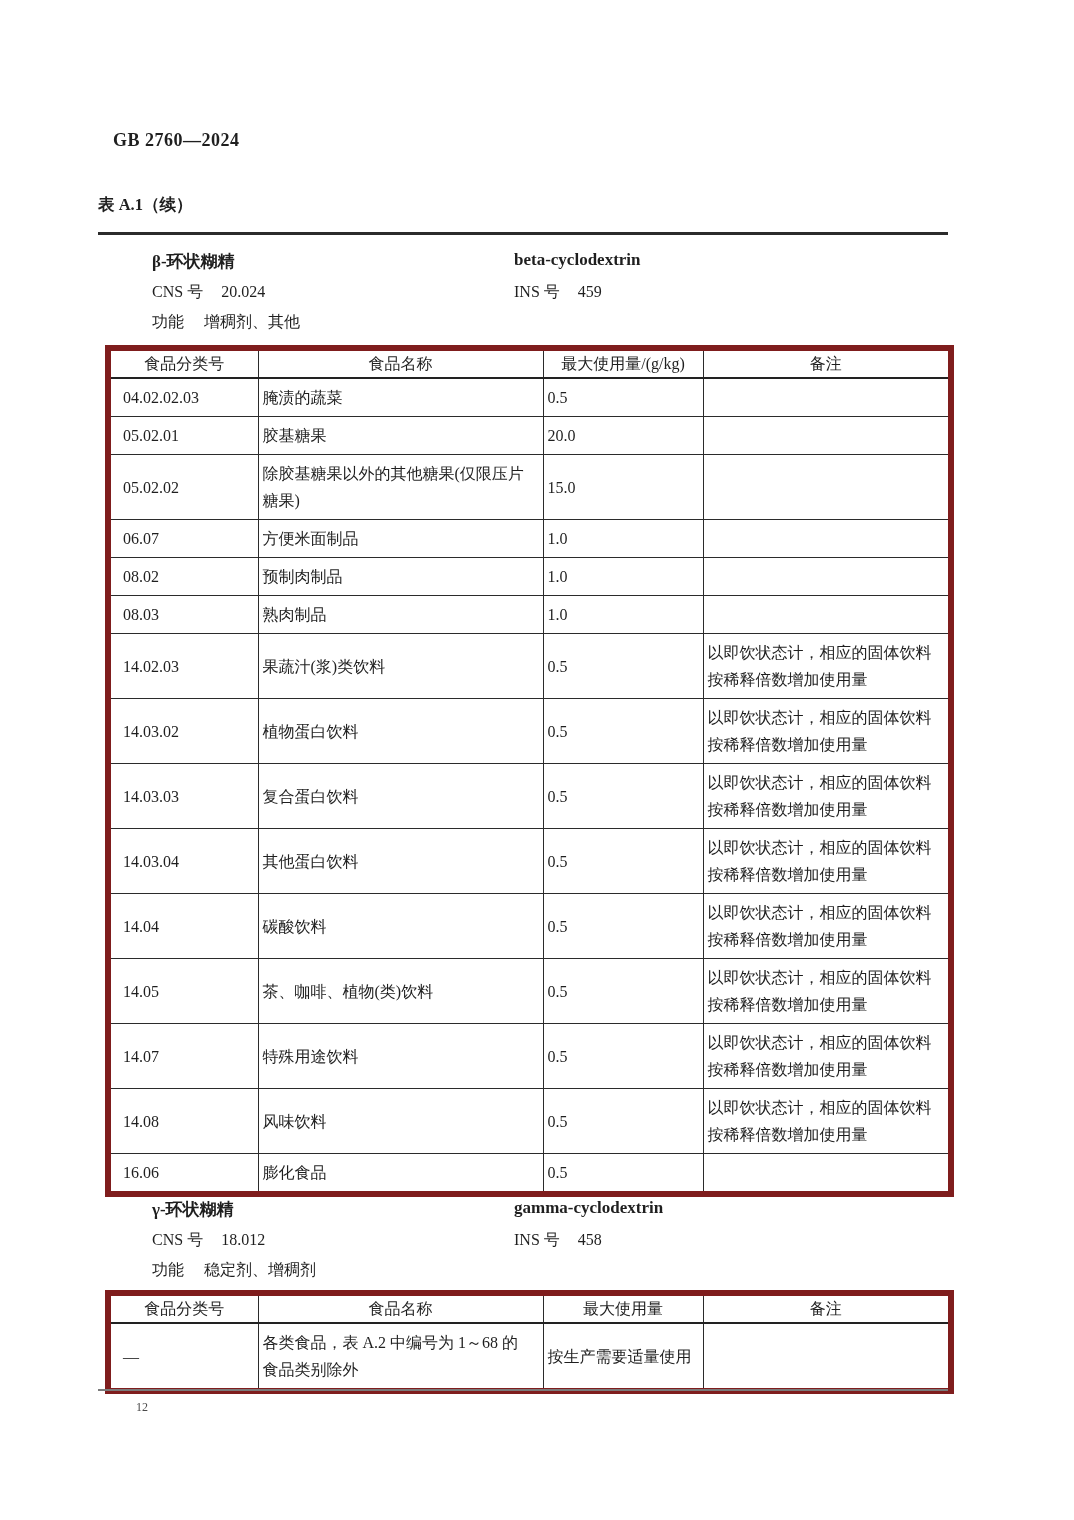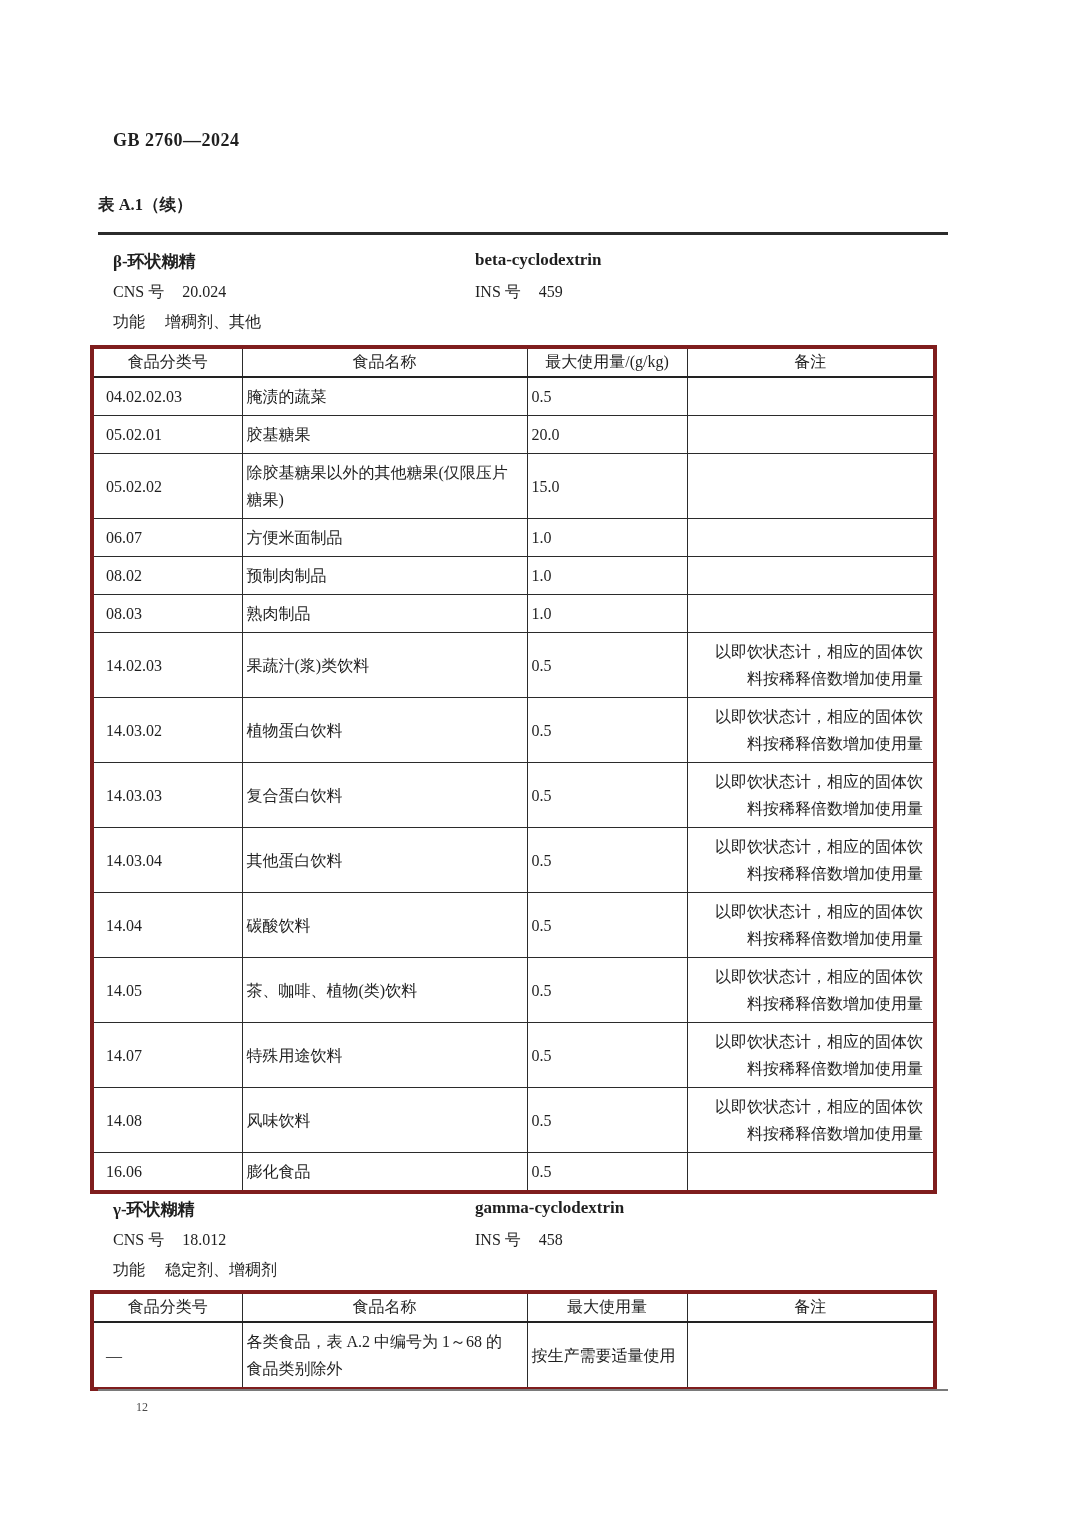--- a/index.html
+++ b/index.html
@@ -14,39 +14,39 @@
   .std-code { position:absolute; left:113px; top:130px; font-size:18px; font-weight:bold; letter-spacing:0.5px; }
 
   .tbl-caption { position:absolute; left:98px; top:194px; width:850px; font-size:16.5px; font-weight:bold; }
 
   .rule-top { position:absolute; left:98px; top:232px; width:850px; height:3px; background:#2b2b2b; }
   .rule-footer { position:absolute; left:98px; top:1389px; width:850px; height:2px; background:#7a7a7a; }
 
   .page-num { position:absolute; left:136px; top:1400px; font-size:12px; color:#4a4a4a; }
 
   .sec { position:absolute; left:113px; width:840px; }
-  .sec-line { position:relative; height:30px; font-size:16px; }
+  .sec-line { position:relative; height:30px; font-size:16px;margin-left:39px; }
   .sec-name { font-size:17px; font-weight:bold; }
   .sec-right { position:absolute; left:362px; top:0; }
   .v { margin-left:18px; }
   .fv { margin-left:20px;text-align:right; }
 
-  table.usage { position:absolute; left:90px; width:843px; border-collapse:collapse; table-layout:fixed; border:4px solid #7f1d1d; }
+  table.usage { position:absolute; left:105px; width:843px; border-collapse:collapse; table-layout:fixed; border:6px solid #7f1d1d; }
   table.usage th {
     height:30px; font-weight:normal; font-size:16px; text-align:center; vertical-align:middle;
     border:1px solid #2b2b2b; border-bottom:2px solid #222; padding:2px 4px;
   }
   table.usage td {
     height:38px; font-size:16px; line-height:27px; vertical-align:middle;
     border:1px solid #2b2b2b; padding:5px 4px;
   }
   table.usage td:nth-child(1) { padding-left:12px; text-align:left; }
   table.usage td:nth-child(2) { padding-right:14px; text-align:left; }
   table.usage td:nth-child(3) { text-align:left; }
-  table.usage td:nth-child(4) { padding-left:12px; padding-right:10px; text-align:right; }
+  table.usage td:nth-child(4) { padding-left:4px; padding-right:10px; text-align:left; }
 
   #table1 { top:345px; }
   #table2 { top:1290px; }
   #sec1 { top:250px; }
   #sec2 { top:1198px; }
 </style>
 </head>
 <body>
 
 <div class="page">

